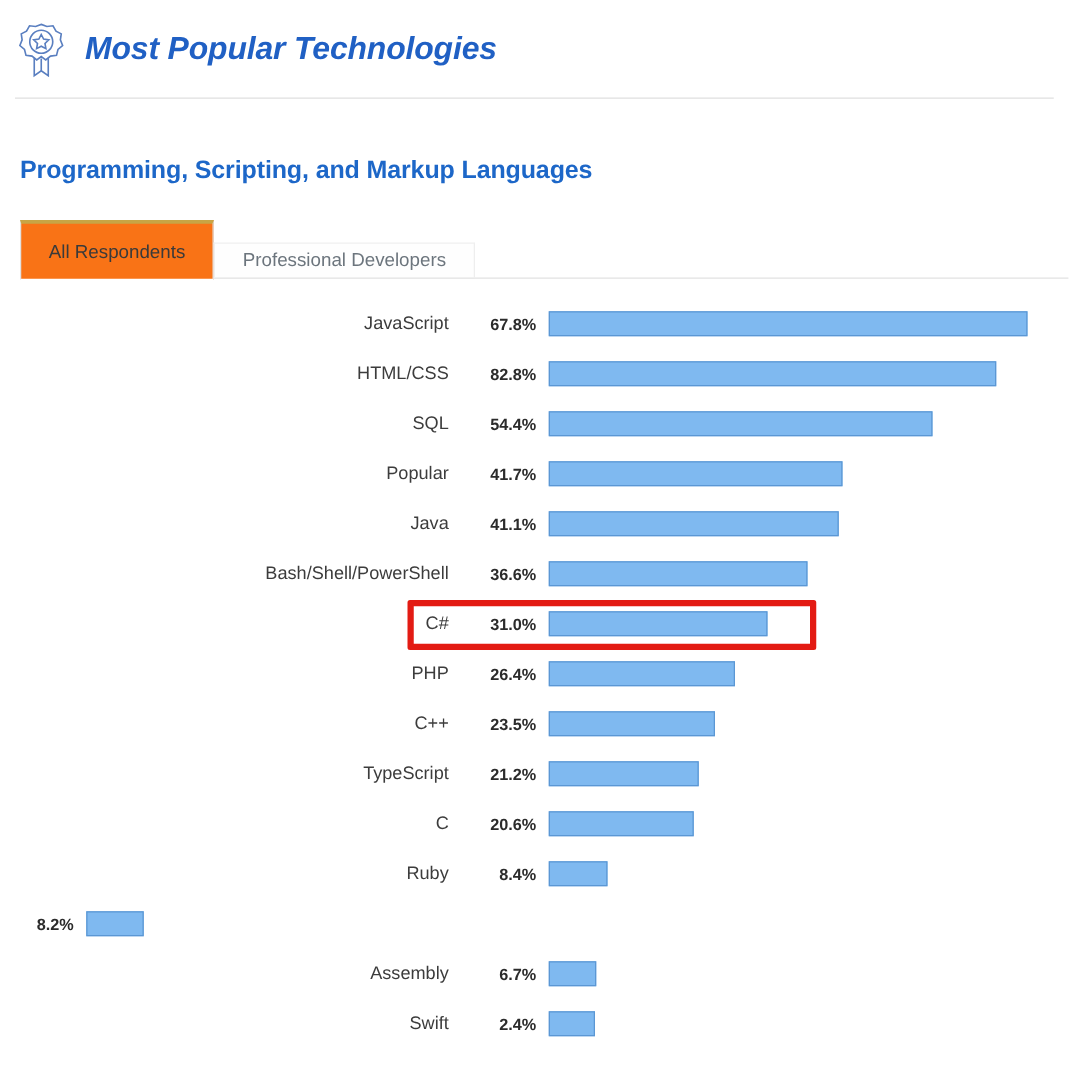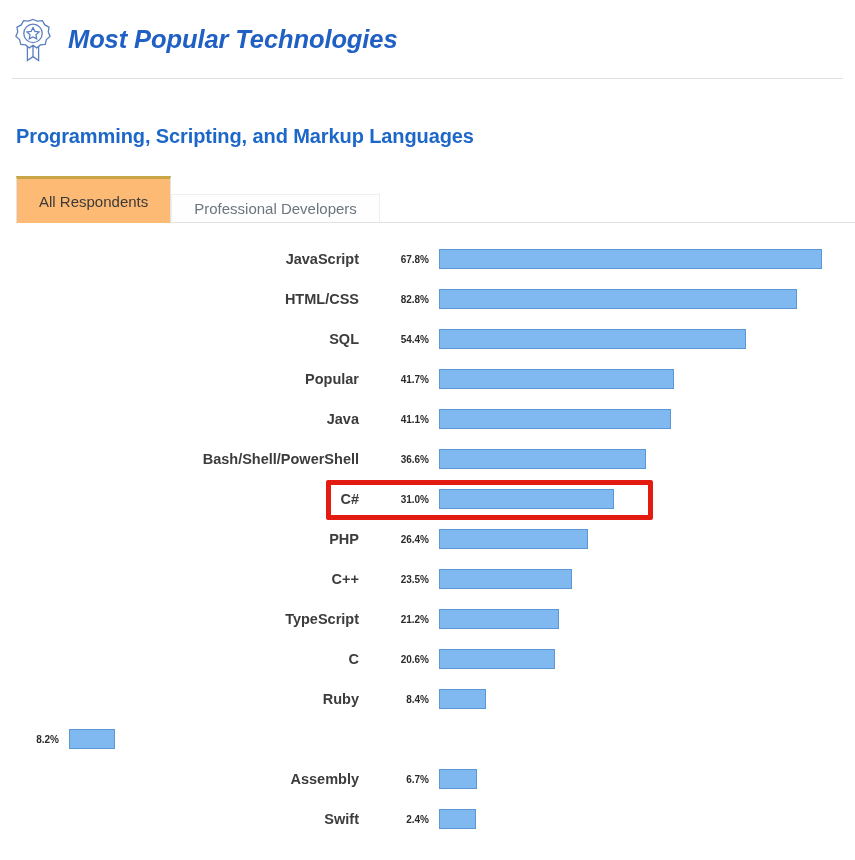--- a/index.html
+++ b/index.html
@@ -77,21 +77,21 @@
     height: 1px;
     background: #e2e2e2;
   }
   .tab {
     position: relative;
     display: flex;
     align-items: center;
     justify-content: center;
     font-size: 15px;
     cursor: pointer;
-    background: #fdba74;
+    background: #f97316;
     z-index: 2;
   }
   .tab-active {
     color: #3a3a3a;
     padding: 0 22px;
     border-top: 3px solid #c8a545;
     border-left: 1px solid #e2e2e2;
     border-right: 1px solid #e2e2e2;
     border-bottom: 1px solid #ffffff;
     margin-bottom: -1px;
@@ -118,27 +118,26 @@
     align-items: center;
     height: 40px;
   }
   .row-label {
     width: 370px;
     text-align: right;
     padding-right: 11px;
     font-size: 14.5px;
     color: #3c3c3c;
     white-space: nowrap;
-    font-weight: bold;
   }
   .row-value {
     width: 69px;
     text-align: right;
     padding-right: 10px;
-    font-size: 10px;
+    font-size: 13px;
     font-weight: bold;
     color: #2b2b2b;
     white-space: nowrap;
   }
   .bar-track {
     position: relative;
     flex: 1 1 auto;
     height: 20px;
   }
   .bar {

